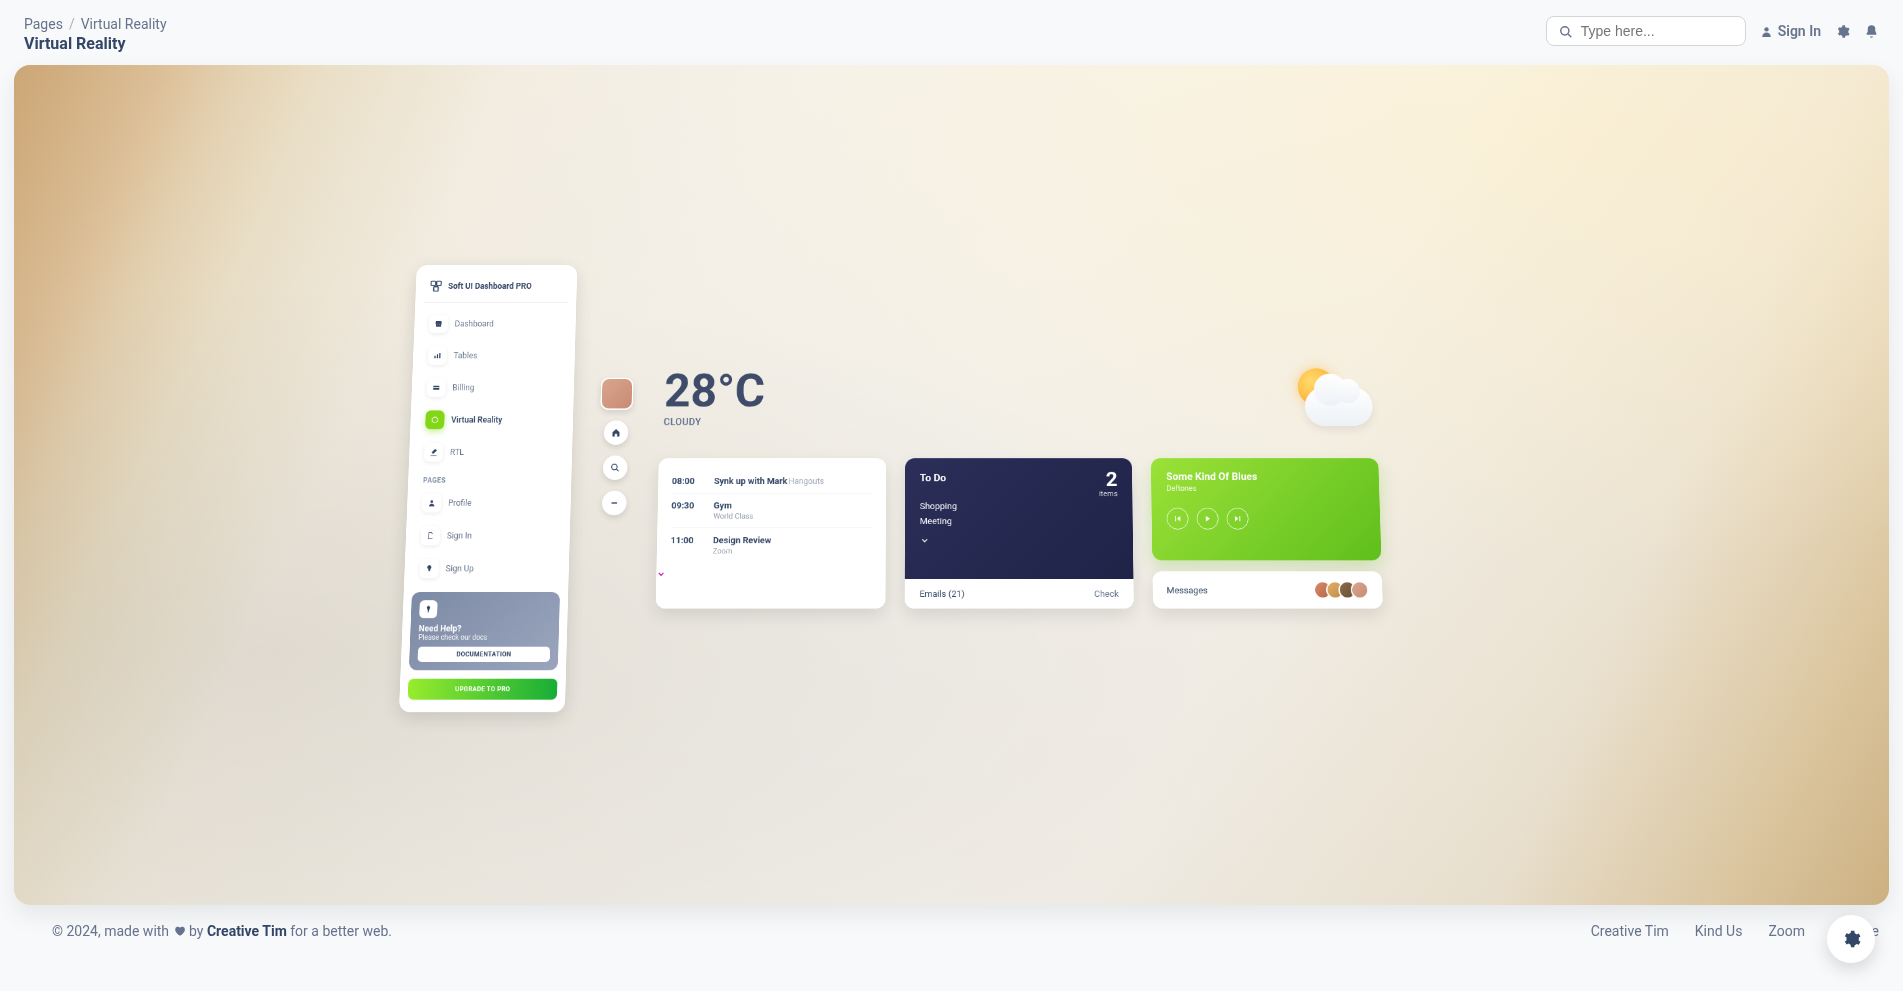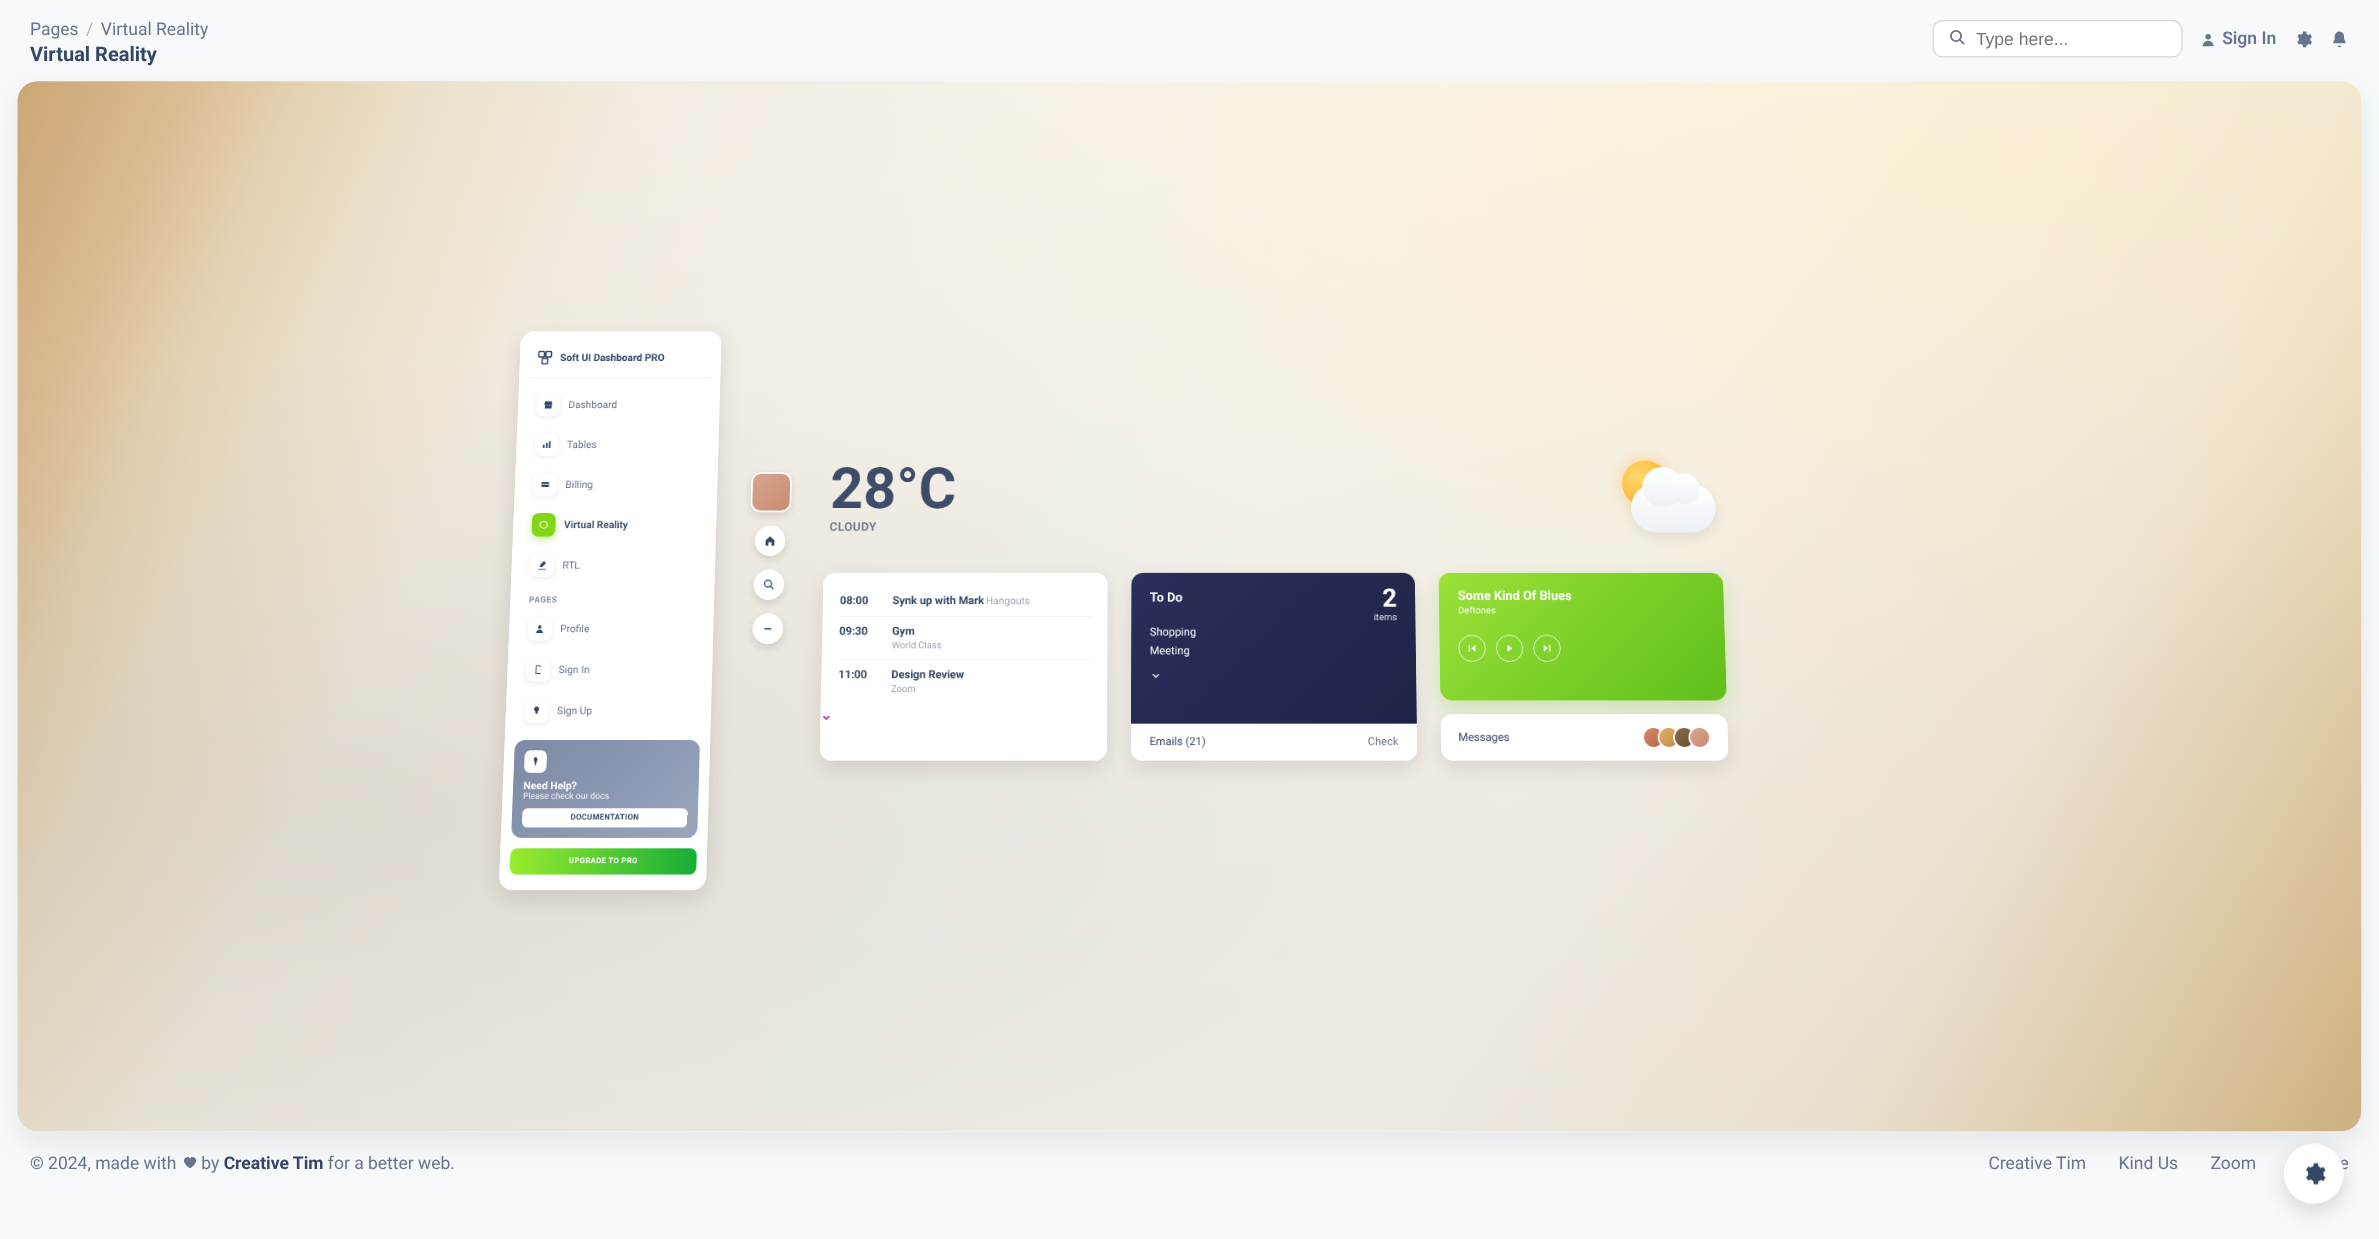--- a/index.html
+++ b/index.html
@@ -17,21 +17,21 @@
   align-items: flex-start;
   padding: 16px 24px 12px 24px;
 }
 .breadcrumb-area { display: flex; flex-direction: column; gap: 2px; }
 .breadcrumb { font-size: 14px; color: #67748e; display: flex; gap: 6px; align-items: center; }
 .breadcrumb a { color: #67748e; text-decoration: none; }
 .breadcrumb .sep { color: #aab2bd; }
 .page-title { font-size: 16px; font-weight: 700; color: #344767; }
 .topbar-right { display: flex; align-items: center; gap: 14px; }
 .search-wrap {
-  display: flex; align-items: flex-start; gap: 8px;
+  display: flex; align-items: flex-end; gap: 8px;
   border: 1px solid #d2d6da; border-radius: 8px;
   padding: 6px 12px; width: 200px; background: #fff;
 }
 .search-wrap input { border: none; outline: none; font-size: 14px; width: 100%; background: transparent; color: #495057; }
 .signin { display: flex; align-items: center; gap: 5px; font-weight: 600; color: #67748e; font-size: 14px; cursor: pointer; }
 .top-icon { color: #67748e; cursor: pointer; display: inline-flex; }
 
 
 .vr-stage {
   margin: 0 14px;
@@ -149,21 +149,21 @@
 .msgs-title { font-size: 13px; color: #344767; }
 .avatars { display: flex; }
 .av { width: 26px; height: 26px; border-radius: 50%; border: 2px solid #fff; margin-left: -8px; }
 .av:first-child { margin-left: 0; }
 
 .right-col-inner { display: flex; flex-direction: column; gap: 16px; flex: 1; }
 
 
 .footer {
   display: flex; justify-content: space-between; align-items: center;
-  padding: 18px 24px; font-size: 14px; color: #67748e;
+  padding: 18px 24px; font-size: 14px; color: #67748e; margin-left: 28px;
 }
 .footer-left .brand-link { font-weight: 700; color: #344767; }
 .footer-right { display: flex; gap: 26px; }
 .footer-right a { color: #67748e; text-decoration: none; cursor: pointer; }
 
 
 .float-gear {
   position: fixed; right: 28px; bottom: 28px;
   width: 48px; height: 48px; border-radius: 50%; background: #fff;
   box-shadow: 0 6px 18px rgba(0,0,0,0.15);

